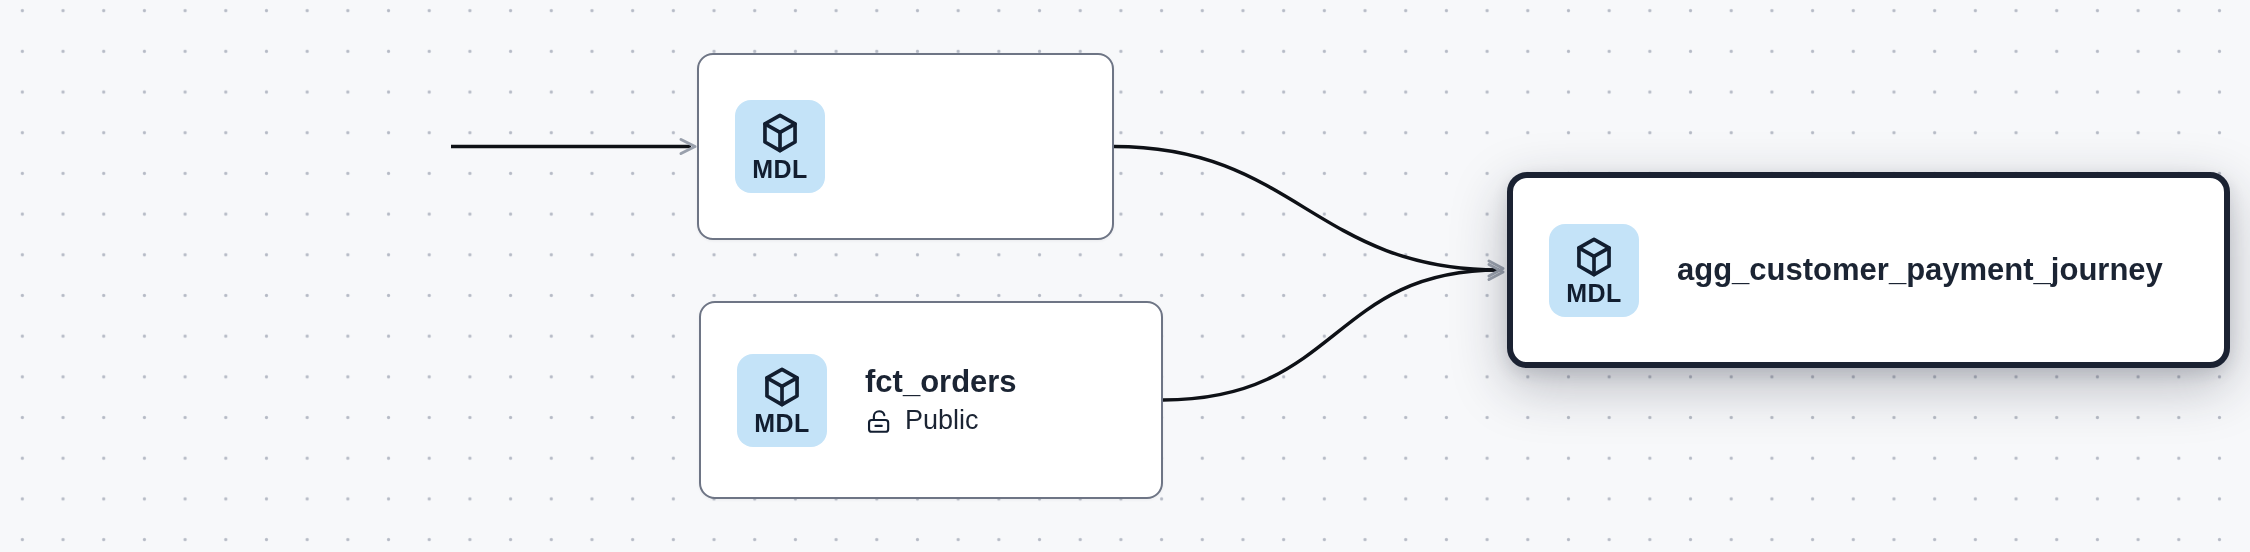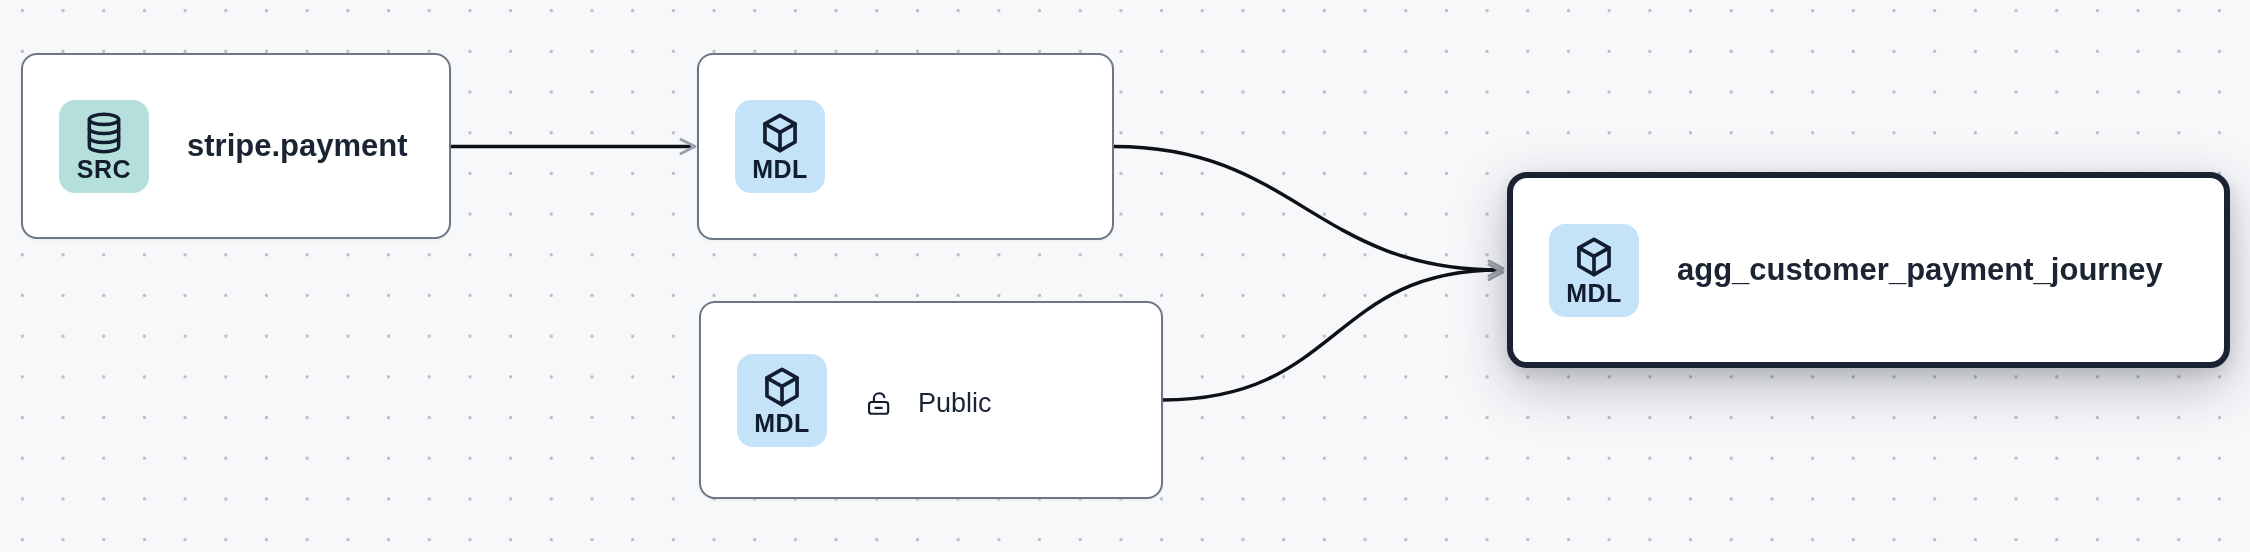--- a/index.html
+++ b/index.html
@@ -69,21 +69,21 @@
   .node-title {
     font-size: 31px;
     font-weight: 600;
     color: #1b2433;
     white-space: nowrap;
     line-height: 1.15;
   }
   .node-access {
     display: flex;
     align-items: center;
-    gap: 26px;
+    gap: 13px;
     margin-top: 7px;
     color: #1b2433;
   }
   .node-access svg { width: 27px; height: 27px; display: block; }
   .access-label { font-size: 27px; font-weight: 400; color: #1b2433; line-height: 1.1; }
   .icon-stroke { fill: none; stroke: #121e30; stroke-linecap: round; stroke-linejoin: round; }
 </style>
 </head>
 <body>
 
@@ -91,36 +91,20 @@
 
   <svg class="edge-layer" viewBox="0 0 2250 552" xmlns="http://www.w3.org/2000/svg">
     <path d="M 451 146.5 L 691 146.5"></path>
     <polyline points="681,139.5 695,146.5 681,153.5"></polyline>
     <path d="M 1114 146.5 C 1295 146.5, 1315 270, 1499 270"></path>
     <path d="M 1163 400 C 1340 400, 1330 270, 1499 270"></path>
     <polyline points="1489,261 1503,268.5 1489,276"></polyline>
     <polyline points="1489,264.5 1503,272 1489,279.5"></polyline>
   </svg>
 
-  <div class="node n1">
-    <div class="badge" style="background: rgb(180, 223, 219);">
-      <svg viewBox="0 0 24 24">
-        <g class="icon-stroke" stroke-width="1.9">
-          <ellipse cx="12" cy="4.6" rx="8" ry="2.8"></ellipse>
-          <path d="M4 4.6 v14.8 c0 1.55 3.6 2.8 8 2.8 s8 -1.25 8 -2.8 V4.6"></path>
-          <path d="M4 9.5 c0 1.55 3.6 2.8 8 2.8 s8 -1.25 8 -2.8"></path>
-          <path d="M4 14.4 c0 1.55 3.6 2.8 8 2.8 s8 -1.25 8 -2.8"></path>
-        </g>
-      </svg>
-      <span class="badge-label">SRC</span>
-    </div>
-    <div class="node-text">
-      <div class="node-title">stripe.payment</div>
-    </div>
-  </div>
 
   <div class="node n2">
     <div class="badge" style="background: rgb(196, 227, 248);">
       <svg viewBox="0 0 24 24">
         <g class="icon-stroke" stroke-width="2">
           <path d="M12 2.4 L20.2 7 V16.9 L12 21.6 L3.8 16.9 V7 Z"></path>
           <path d="M3.8 7 L12 11.7 L20.2 7"></path>
           <path d="M12 11.7 V21.6"></path>
         </g>
       </svg>
@@ -133,20 +117,21 @@
       <svg viewBox="0 0 24 24">
         <g class="icon-stroke" stroke-width="2">
           <path d="M12 2.4 L20.2 7 V16.9 L12 21.6 L3.8 16.9 V7 Z"></path>
           <path d="M3.8 7 L12 11.7 L20.2 7"></path>
           <path d="M12 11.7 V21.6"></path>
         </g>
       </svg>
       <span class="badge-label">MDL</span>
     </div>
     <div class="node-text">
+      <div class="node-title">fct_orders</div>
       <div class="node-access">
         <svg viewBox="0 0 24 24">
           <g class="icon-stroke" stroke-width="1.9">
             <rect x="3.6" y="10.7" width="17" height="10.4" rx="2.3"></rect>
             <path d="M9.3 15.9 h5.6"></path>
             <path d="M7.9 10.7 V7.5 c0 -2.6 2.1 -4.6 4.7 -4.6 c2.2 0 4.1 1.4 4.6 3.5"></path>
           </g>
         </svg>
         <span class="access-label">Public</span>
       </div>

